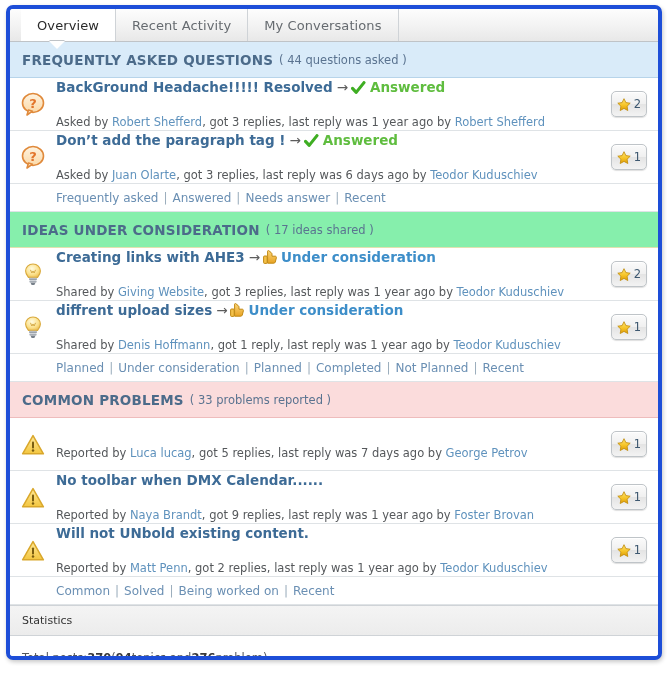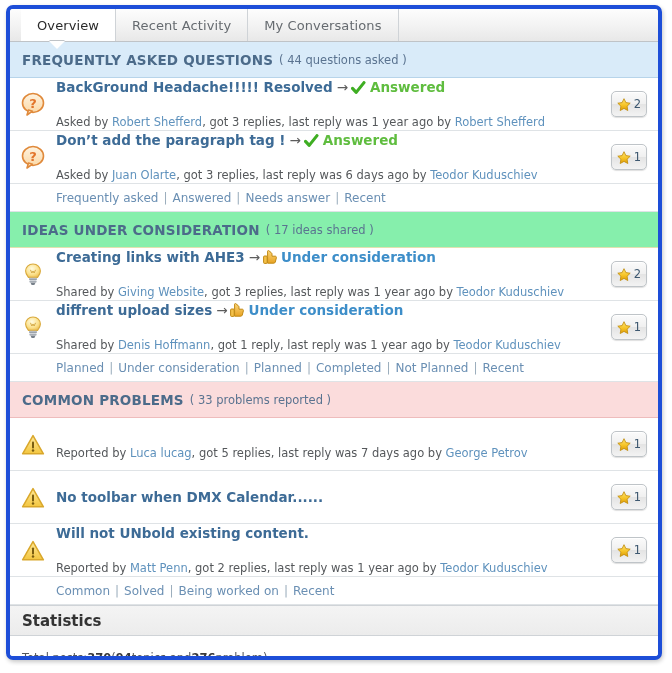--- a/index.html
+++ b/index.html
@@ -194,22 +194,22 @@
   
   .stats-head {
     height: 31px;
     display: flex;
     align-items: center;
     padding-left: 12px;
     background: linear-gradient(to bottom, #f4f4f4 0%, #ececec 100%);
     border-bottom: 1px solid #cfd3d7;
     border-top: 1px solid #cfd3d7;
     box-sizing: border-box;
-    font-size: 15px;
-    font-weight: bold;
+    font-size: 11px;
+    font-weight: normal;
     color: #333333;
   }
   .stats-body {
     height: 44px;
     display: flex;
     align-items: center;
     padding-left: 12px;
     font-size: 11.5px;
     color: #55585b;
     border-bottom: 1px solid #dfe3e6;
@@ -490,20 +490,21 @@
                 <stop offset="1" stop-color="#f3c63f"></stop>
               </linearGradient>
             </defs>
             <path d="M12 2.6 L22.4 20.8 H1.6 Z" fill="url(#wt)" stroke="#d9a72b" stroke-width="1.5" stroke-linejoin="round"></path>
             <rect x="11" y="8.4" width="2" height="7" rx="0.9" fill="#7a5d10"></rect>
             <circle cx="12" cy="17.6" r="1.25" fill="#7a5d10"></circle>
           </svg>
         </div>
         <div class="row-body">
           <div class="row-title"><span>No toolbar when DMX Calendar......</span></div>
+          <div class="row-meta"><span>Reported by </span><span class="u">Naya Brandt</span><span>, got 9 replies, last reply was 1 year ago by </span><span class="u">Foster Brovan</span></div>
         </div>
         <div class="badge">
           <span>
             <svg width="14" height="13" viewBox="0 0 14 13">
               <defs>
                 <linearGradient id="st" x1="0" y1="0" x2="0" y2="1">
                   <stop offset="0" stop-color="#ffe375"></stop>
                   <stop offset="0.55" stop-color="#f6c426"></stop>
                   <stop offset="1" stop-color="#dd9b08"></stop>
                 </linearGradient>

